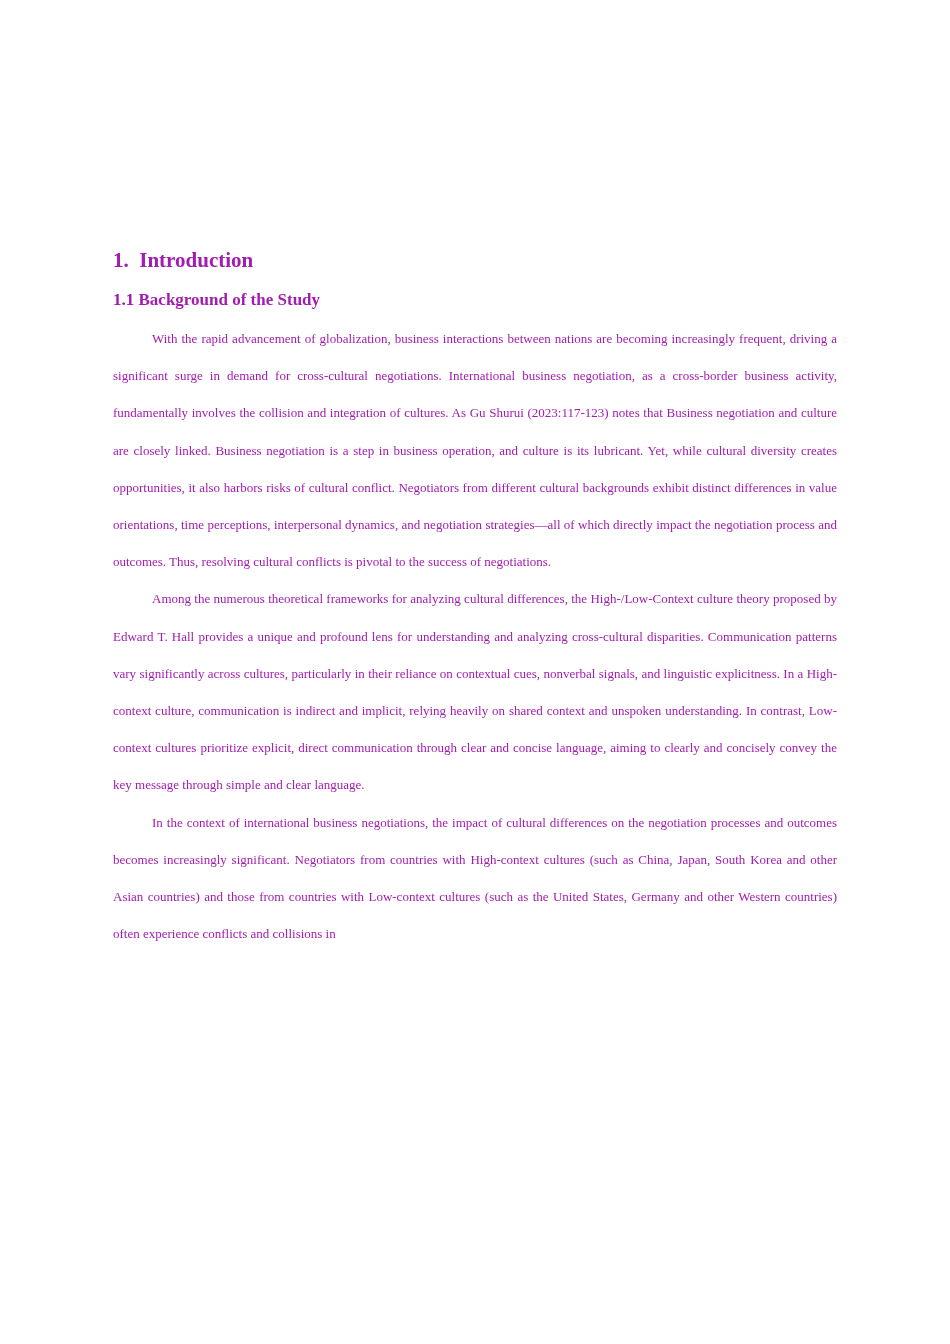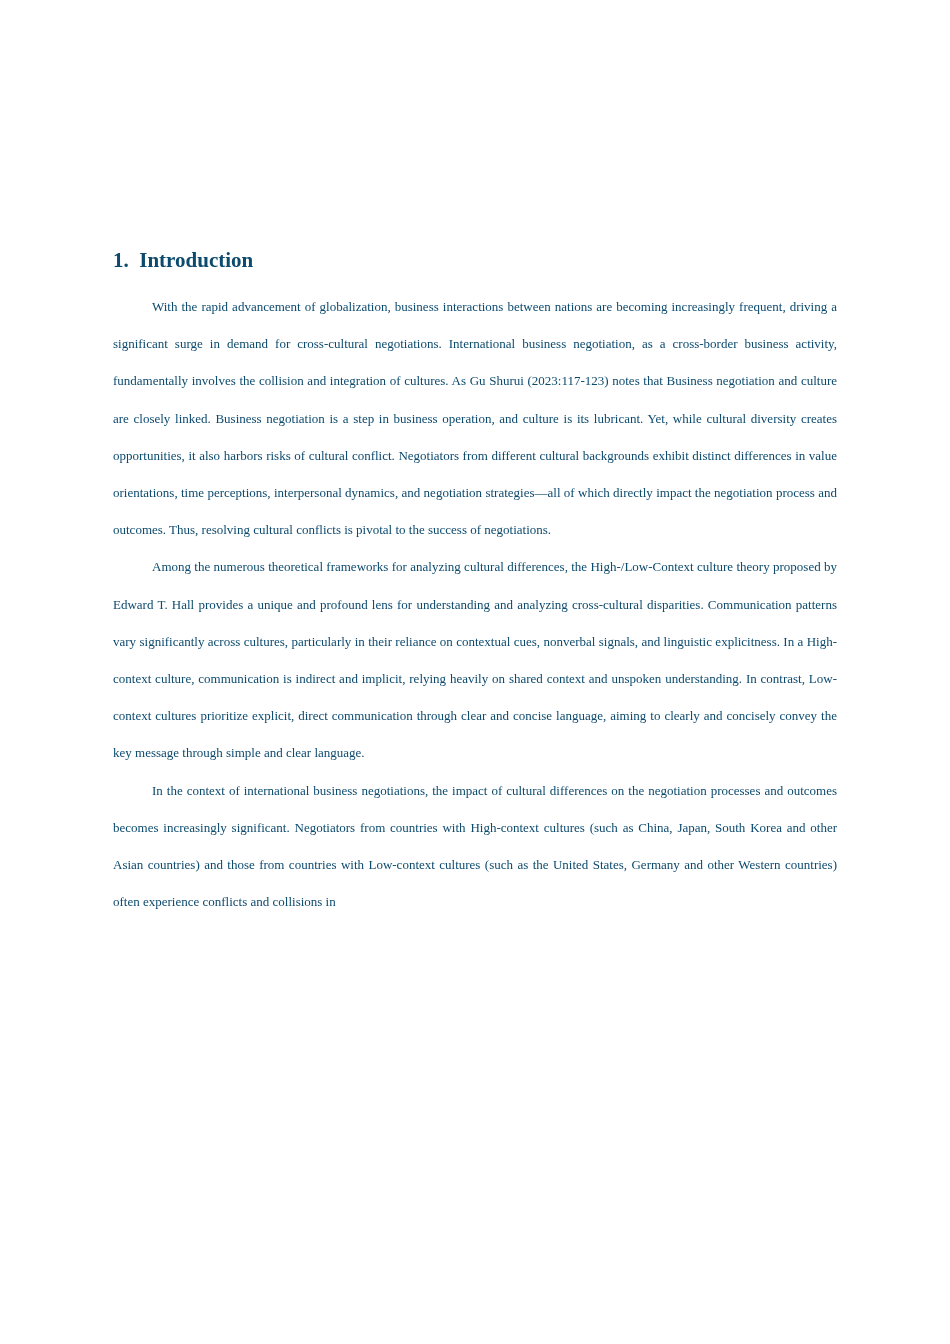--- a/index.html
+++ b/index.html
@@ -6,21 +6,21 @@
     margin: 0;
     padding: 0;
     background: #ffffff;
   }
   .page {
     position: relative;
     width: 950px;
     height: 1071px;
     background: #ffffff;
     font-family: "Liberation Serif", serif;
-    color: #0c4a6e;
+    color: #a21caf;
     overflow: hidden;
   }
   .content {
     position: absolute;
     top: 246px;
     left: 113px;
     width: 724px;
   }
   .section-heading {
     font-size: 21px;
@@ -51,18 +51,19 @@
     font-size: 13px;
     line-height: 16px;
   }
 </style>
 </head>
 <body>
 
 <div class="page">
   <div class="content">
     <h1 class="section-heading">1.  Introduction</h1>
+    <h2 class="subsection-heading">1.1 Background of the Study</h2>
     <p class="body-paragraph">With the rapid advancement of globalization, business interactions between nations are becoming increasingly frequent, driving a significant surge in demand for cross-cultural negotiations. International business negotiation, as a cross-border business activity, fundamentally involves the collision and integration of cultures. As Gu Shurui (2023:117-123) notes that Business negotiation and culture are closely linked. Business negotiation is a step in business operation, and culture is its lubricant. Yet, while cultural diversity creates opportunities, it also harbors risks of cultural conflict. Negotiators from different cultural backgrounds exhibit distinct differences in value orientations, time perceptions, interpersonal dynamics, and negotiation strategies—all of which directly impact the negotiation process and outcomes. Thus, resolving cultural conflicts is pivotal to the success of negotiations.</p>
     <p class="body-paragraph">Among the numerous theoretical frameworks for analyzing cultural differences, the High-/Low-Context culture theory proposed by Edward T. Hall provides a unique and profound lens for understanding and analyzing cross-cultural disparities. Communication patterns vary significantly across cultures, particularly in their reliance on contextual cues, nonverbal signals, and linguistic explicitness. In a High-context culture, communication is indirect and implicit, relying heavily on shared context and unspoken understanding. In contrast, Low-context cultures prioritize explicit, direct communication through clear and concise language, aiming to clearly and concisely convey the key message through simple and clear language.</p>
     <p class="body-paragraph">In the context of international business negotiations, the impact of cultural differences on the negotiation processes and outcomes becomes increasingly significant. Negotiators from countries with High-context cultures (such as China, Japan, South Korea and other Asian countries) and those from countries with Low-context cultures (such as the United States, Germany and other Western countries) often experience conflicts and collisions in</p>
   </div>
   <div class="page-number">6</div>
 </div>
 
 </body></html>

